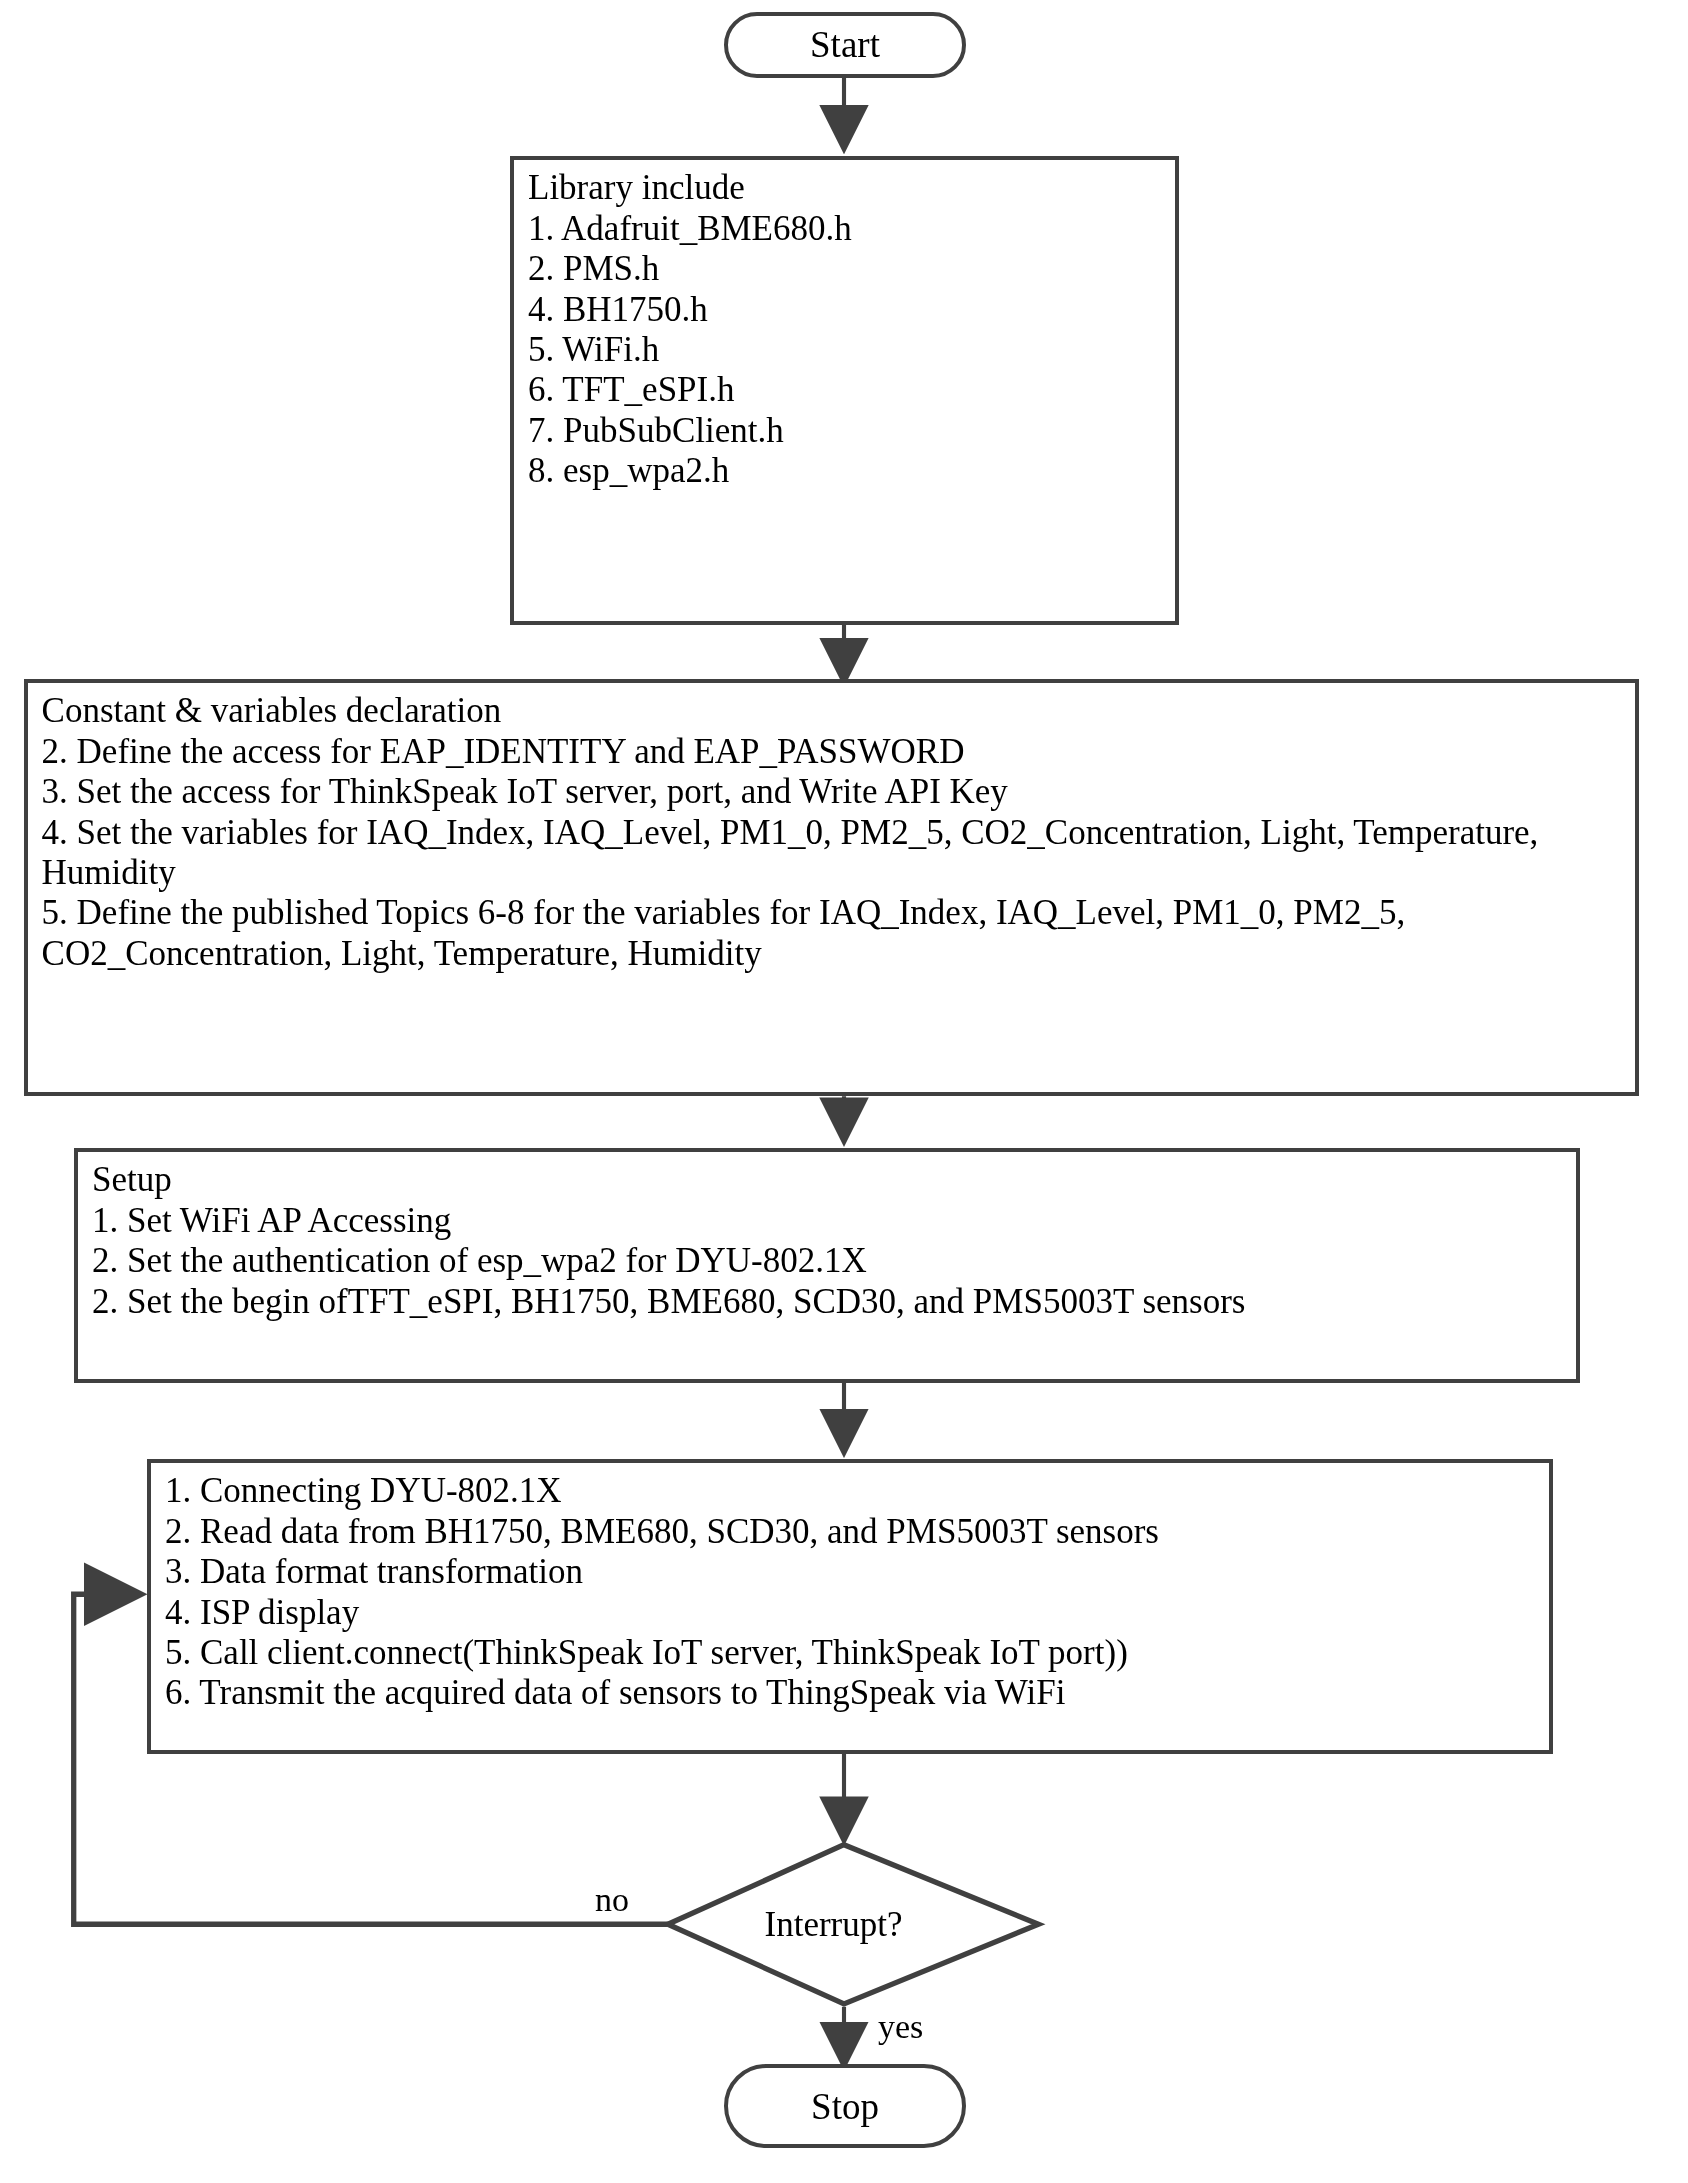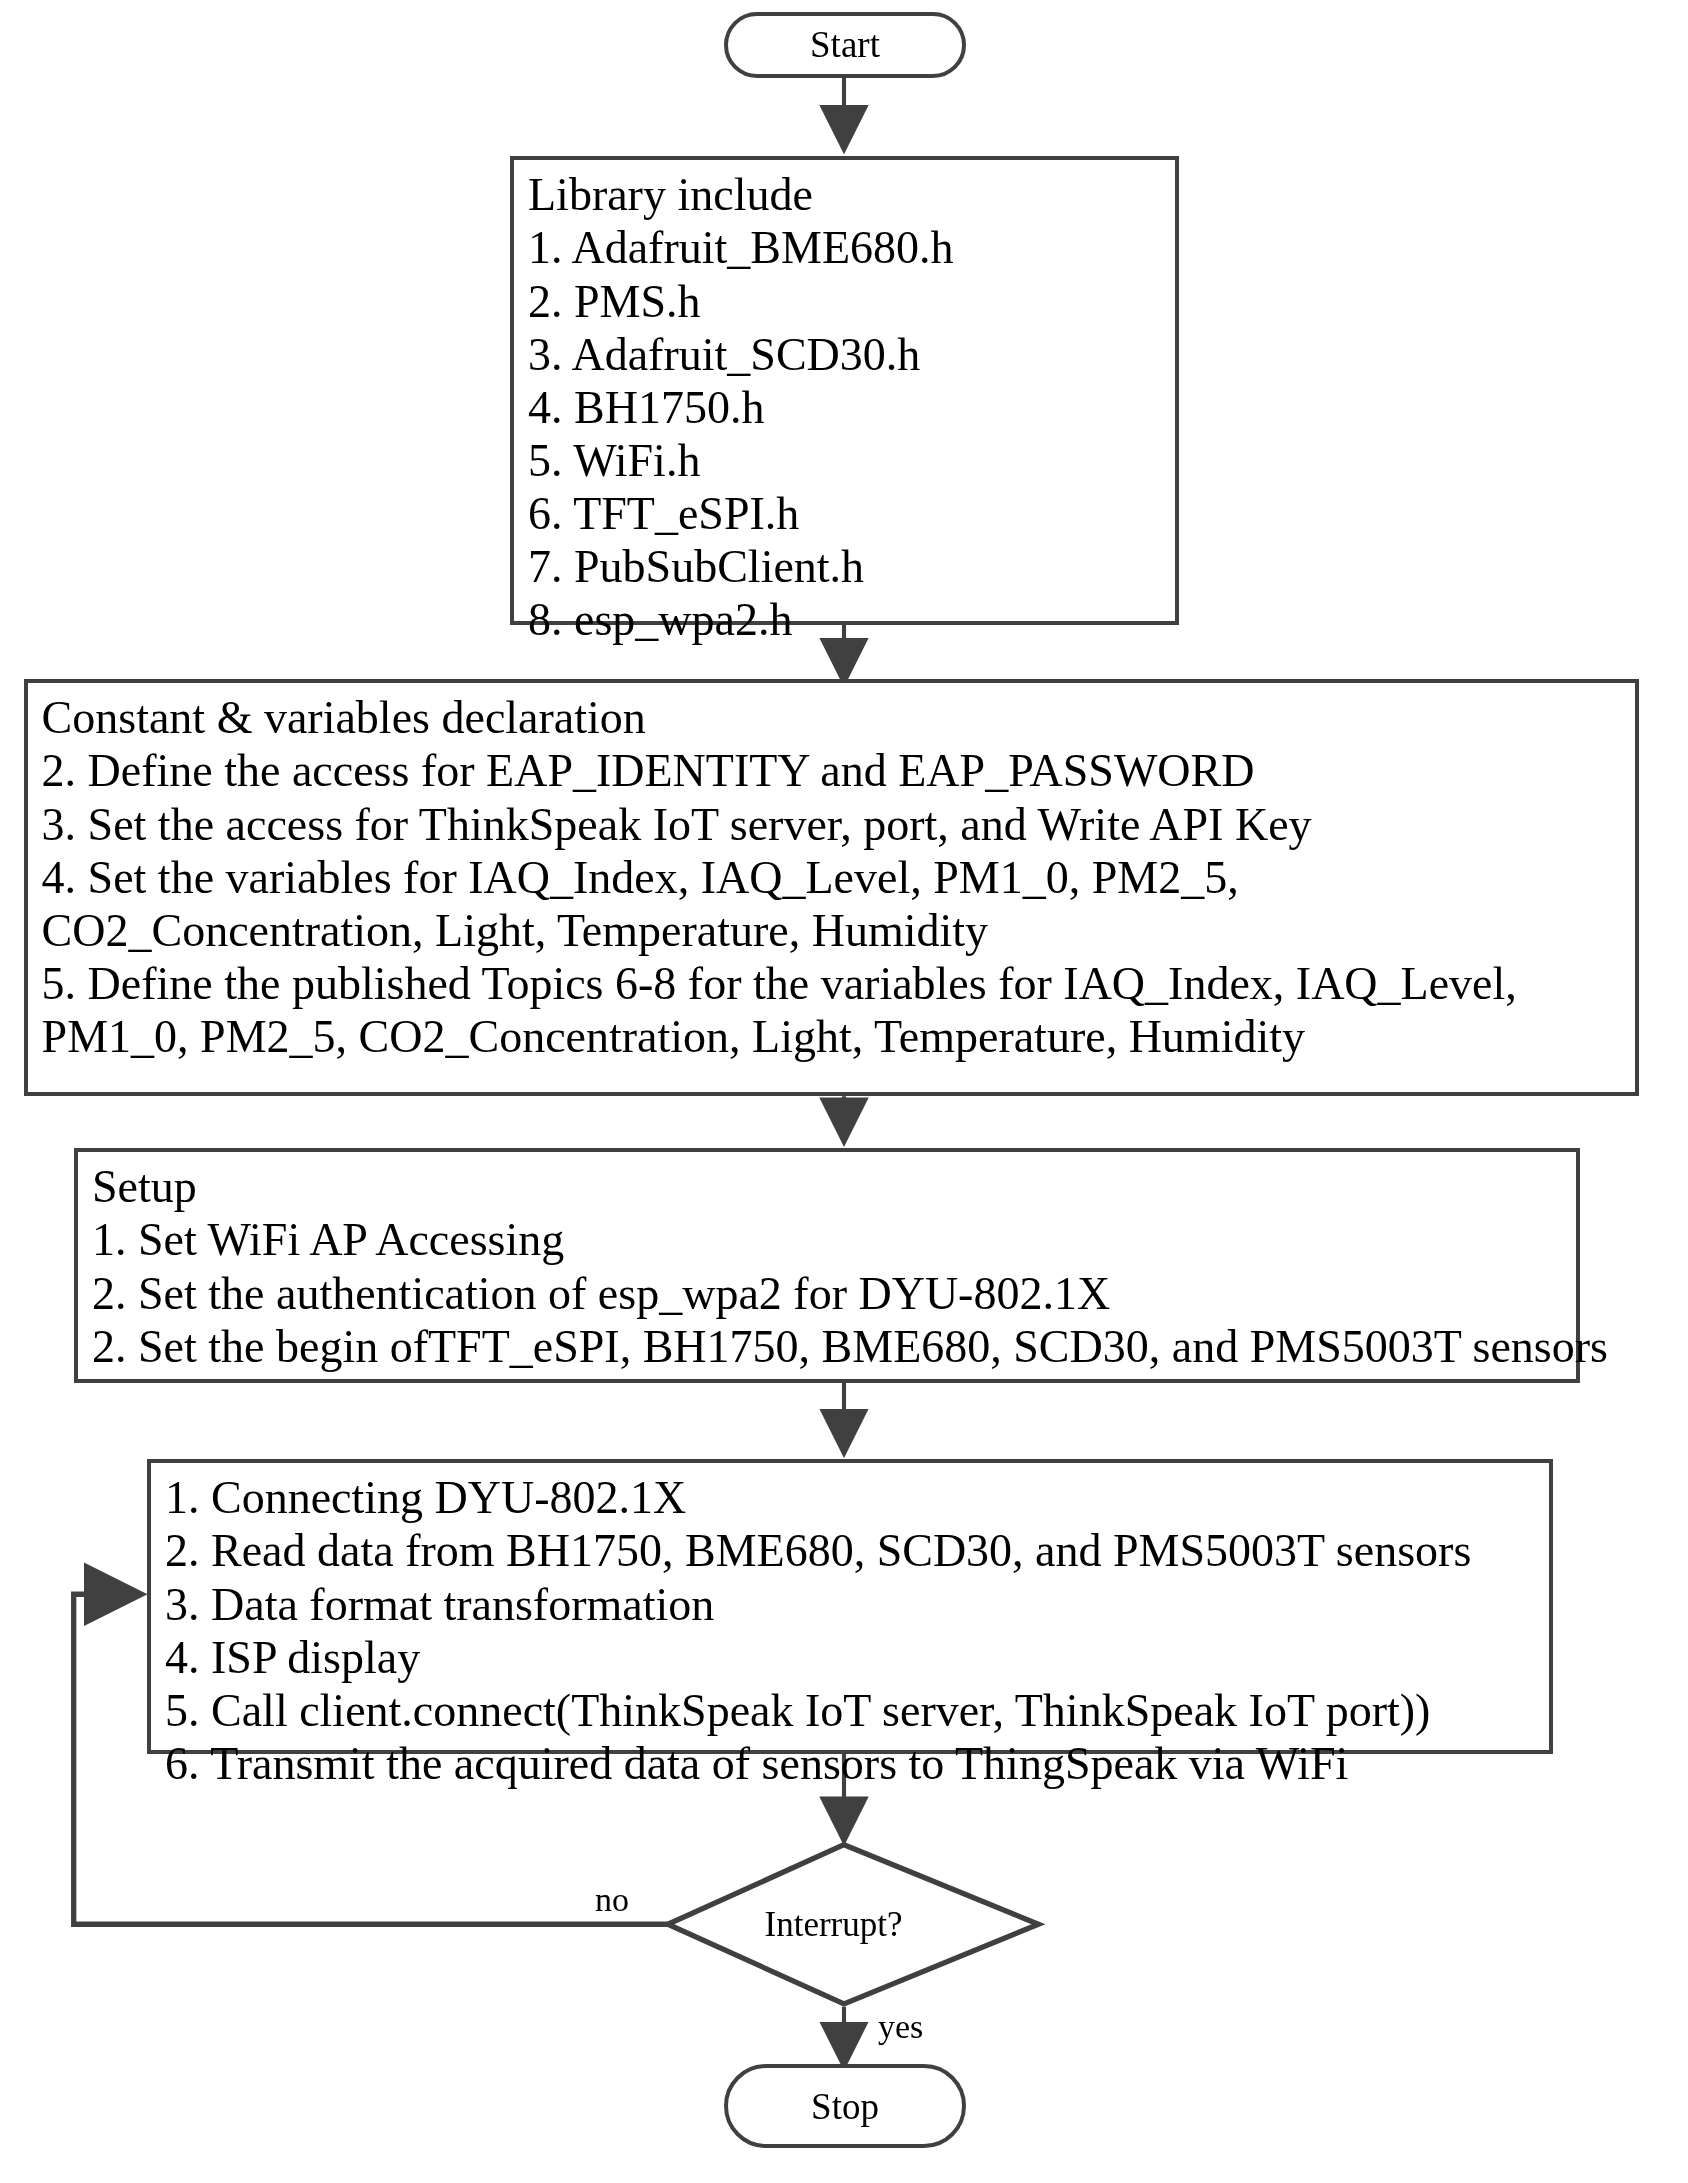--- a/index.html
+++ b/index.html
@@ -38,21 +38,21 @@
     align-items: center;
     justify-content: center;
     font-size: 37px;
     line-height: 1;
   }
   .process {
     border: 4.1px solid #404040;
     padding: 8.3px 11.8px 5.9px 14px;
   }
   .line {
-    font-size: 46px;
+    font-size: 35px;
     line-height: 1.155;
     white-space: nowrap;
   }
   .line.wrap { white-space: normal; }
   .b { font-weight: normal; }
 
   .diamond-wrap {
     position: absolute;
   }
   .diamond-label {
@@ -101,21 +101,20 @@
   </svg>
 
   <div class="node terminal" style="left:724px; top:11.8px; width:242px; height:66px;">
     <span>Start</span>
   </div>
 
   <div class="node process" style="left:510px; top:156px; width:669px; height:469px;">
     <div class="line">Library include</div>
     <div class="line">1. Adafruit_BME680.h</div>
     <div class="line">2. PMS.h</div>
-    <div class="line">3. Adafruit_SCD30.h</div>
     <div class="line">4.  BH1750.h</div>
     <div class="line">5. WiFi.h</div>
     <div class="line">6. TFT_eSPI.h</div>
     <div class="line">7. PubSubClient.h</div>
     <div class="line"><span>8. </span><span class="b">esp_wpa2.h</span></div>
   </div>
 
   <div class="node process" style="left:23.6px; top:679px; width:1615px; height:417px;">
     <div class="line">Constant &amp; variables declaration</div>
     <div class="line"><span>2. Define the access for </span><span class="b">EAP_IDENTITY and EAP_PASSWORD</span></div>

